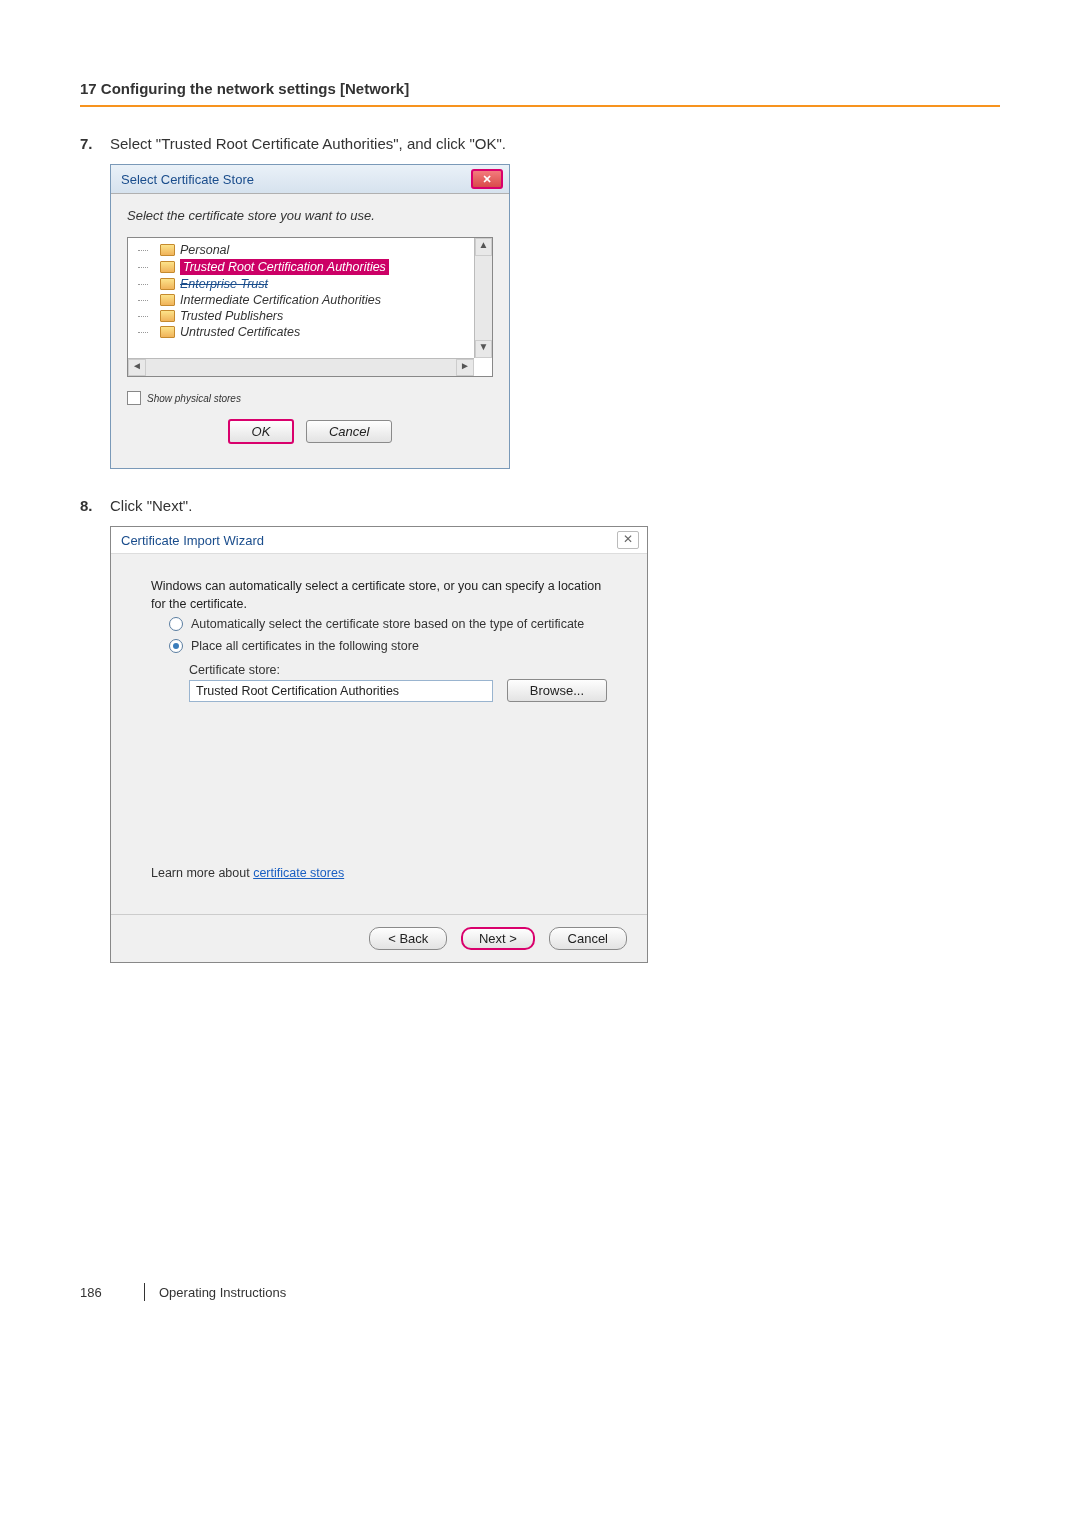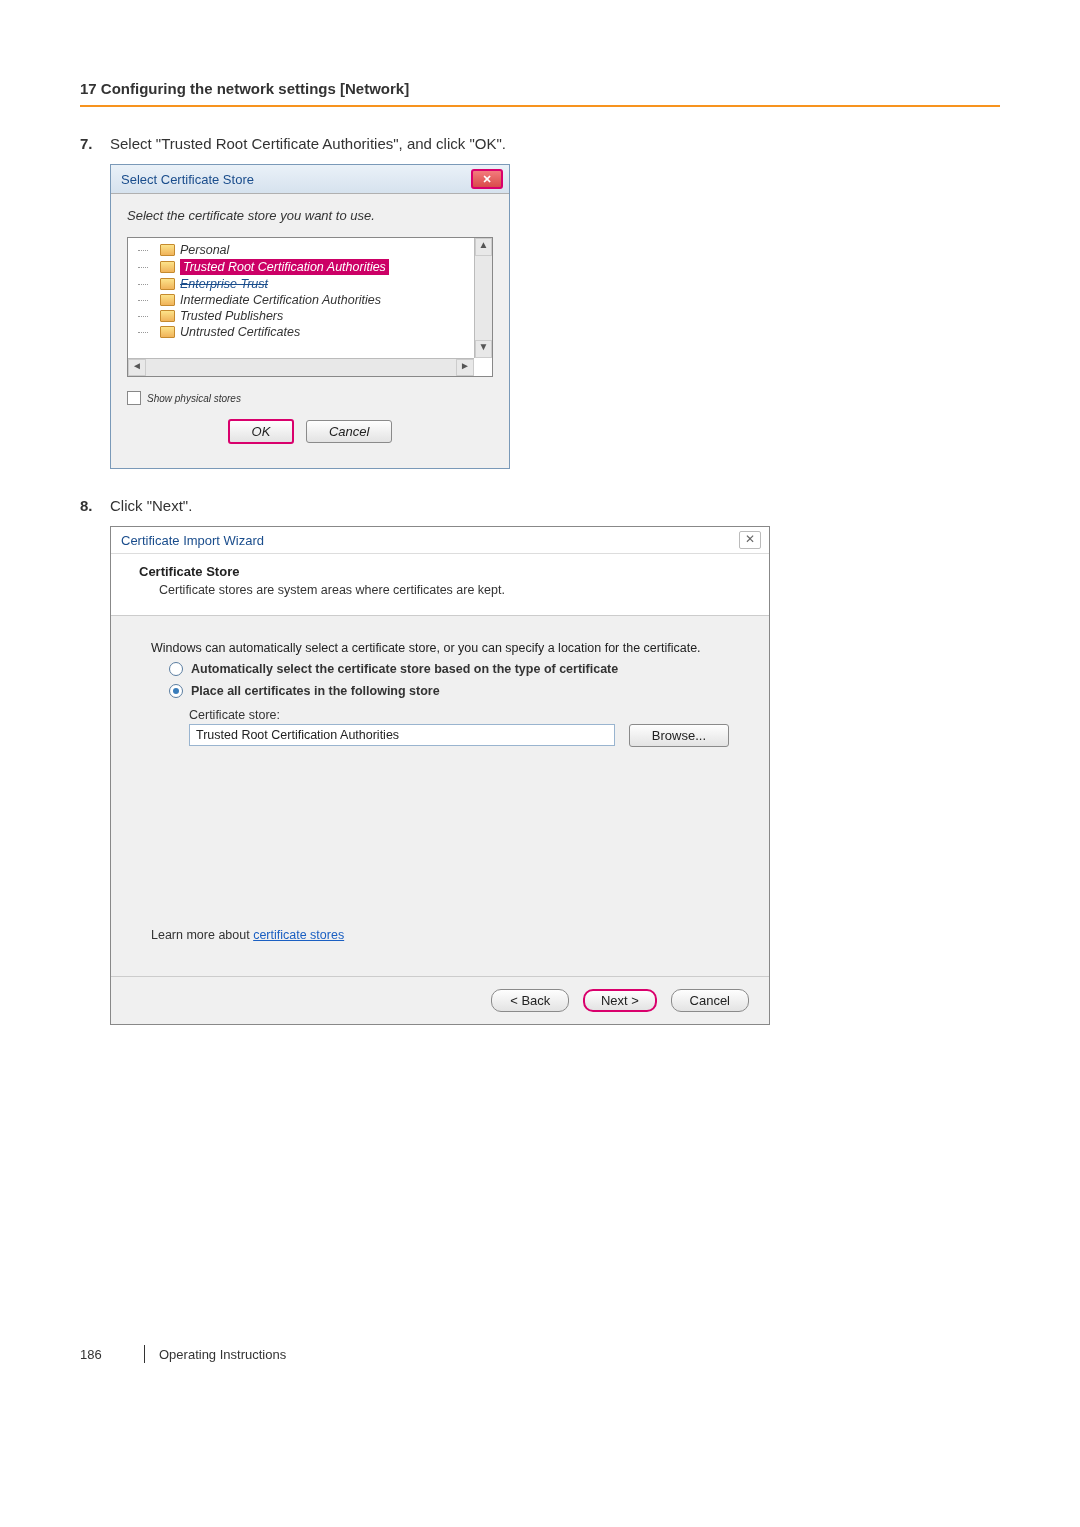--- a/index.html
+++ b/index.html
@@ -144,21 +144,21 @@
     padding:3px 22px;
     font-size:13px;
     color:#222;
     display:inline-block;
   }
   .win-btn.magenta { border:2px solid #d9006c; }
   .dlg1-buttons .win-btn { margin:0 4px; }
 
   
   .dlg2 {
-    width: 660px;
+    width: 538px;
     border:1px solid #888;
     font-family: "Segoe UI", Arial, sans-serif;
     font-size: 13px;
     background:#1d4ed8;
   }
   .dlg2-titlebar {
     padding: 4px 8px 4px 10px;
     display:flex; justify-content:space-between; align-items:center;
     background:#fff;
     border-bottom:1px solid #ddd;
@@ -179,21 +179,21 @@
   }
   .dlg2-hdr .ttl { font-weight:bold; color:#222; margin-bottom:4px;}
   .dlg2-hdr .sub { padding-left:20px; color:#333; font-size:12.5px;}
   .dlg2-content {
     background:#f0f0f0;
     padding:24px 40px 16px 40px;
     min-height:360px;
     position:relative;
   }
   .wiz-text { color:#222; font-size:12.5px; line-height:1.4; }
-  .radio-row { display:flex; align-items:flex-end; gap:8px; padding:4px 0 4px 18px; font-size:12.5px;font-weight:bold;}
+  .radio-row { display:flex; align-items:flex-end; gap:8px; padding:4px 0 4px 18px; font-size:12.5px;}
   .radio {
     width:14px;height:14px;border-radius:50%;
     border:1px solid #5a7da0; background:#fff;
     display:flex;align-items:center;justify-content:center;
   }
   .radio.sel::after { content:""; width:6px;height:6px;border-radius:50%;background:#3a7dbb;}
   .cert-store-lbl { padding:6px 0 2px 38px; font-size:12.5px;}
   .cert-store-row { display:flex; gap:14px; padding-left:38px; align-items:center;}
   .cert-store-input {
     flex:1;
@@ -297,24 +297,20 @@
     <div class="step-num">8.</div>
     <div class="step-text">Click "Next".</div>
   </div>
 
   <div class="screenshot">
     <div class="dlg2">
       <div class="dlg2-titlebar">
         <span class="dlg2-title">Certificate Import Wizard</span>
         <span class="dlg2-close">✕</span>
       </div>
-      <div class="dlg2-hdr">
-        <div class="ttl">Certificate Store</div>
-        <div class="sub">Certificate stores are system areas where certificates are kept.</div>
-      </div>
       <div class="dlg2-content">
         <div class="wiz-text">Windows can automatically select a certificate store, or you can specify a location for the certificate.</div>
         <div class="radio-row">
           <span class="radio"></span>
           <span>Automatically select the certificate store based on the type of certificate</span>
         </div>
         <div class="radio-row">
           <span class="radio sel"></span>
           <span>Place all certificates in the following store</span>
         </div>

